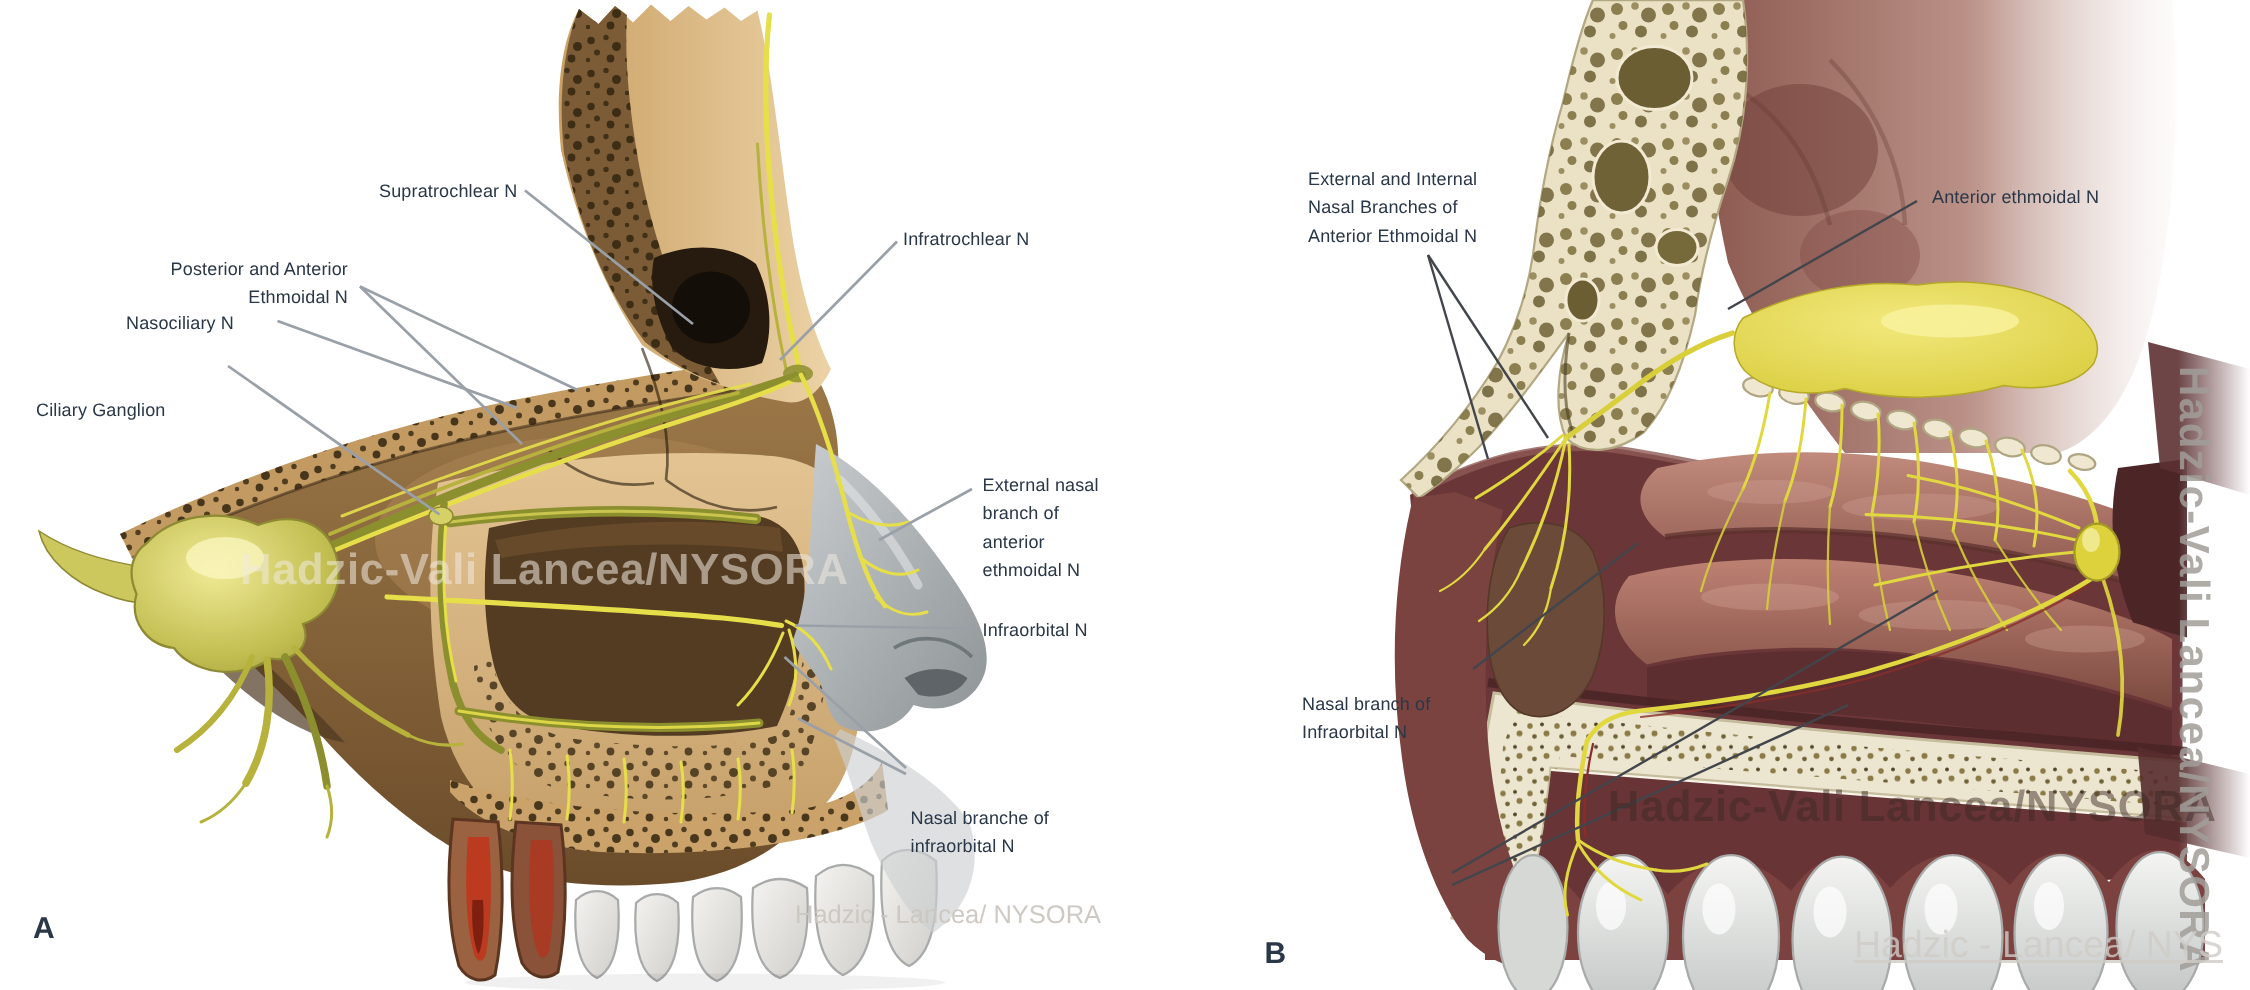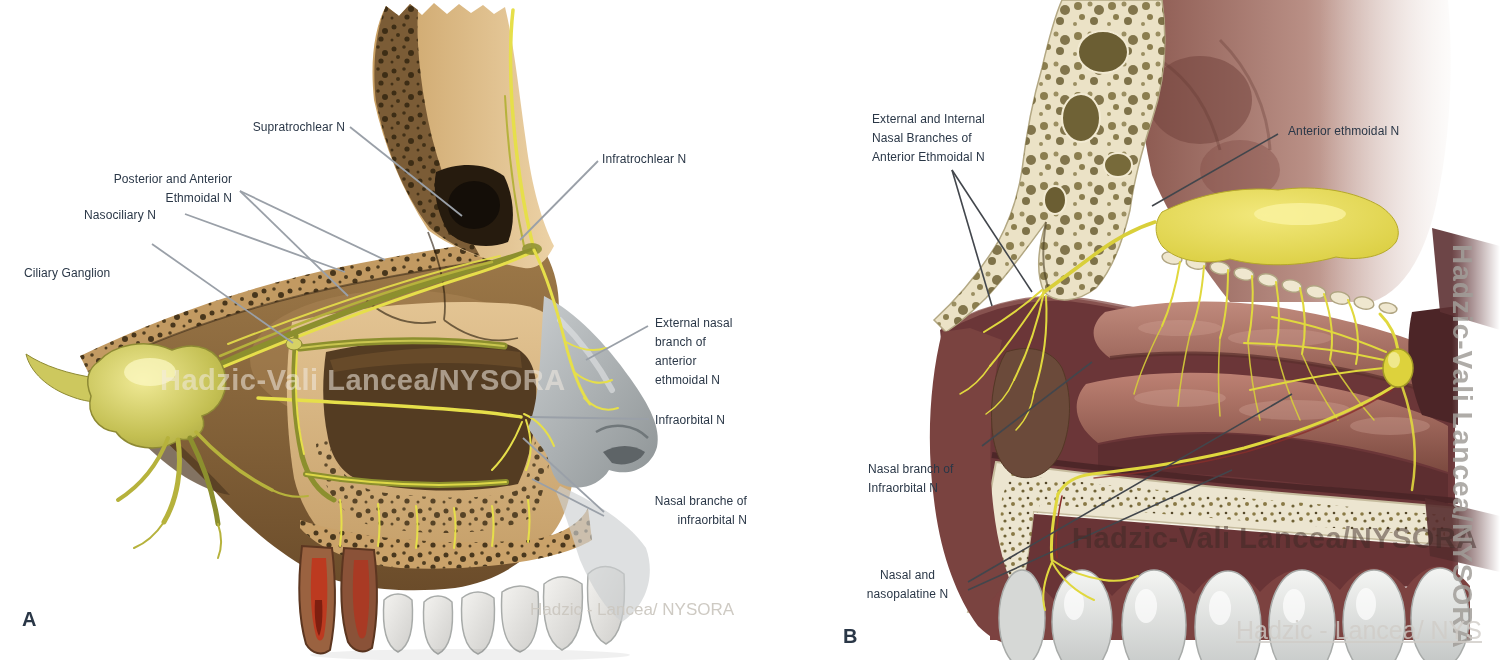--- a/index.html
+++ b/index.html
@@ -219,21 +219,21 @@
     <div class="anno r" style="left:40px;top:157px;width:192px;margin-top:13px;">Posterior and Anterior
 Ethmoidal N</div>
     <div class="anno" style="left:84px;top:206px;">Nasociliary N</div>
     <div class="anno" style="left:24px;top:236px;margin-top:28px;">Ciliary Ganglion</div>
     <div class="anno" style="left:602px;top:150px;">Infratrochlear N</div>
     <div class="anno" style="left:655px;top:314px;width:130px;">External nasal
 branch of
 anterior
 ethmoidal N</div>
     <div class="anno" style="left:655px;top:411px;">Infraorbital N</div>
-    <div class="anno" style="left:607px;top:492px;width:140px;text-align:right;">Nasal branche of
+    <div class="anno" style="left:607px;top:536px;width:140px;">Nasal branche of
 infraorbital N</div>
     <div class="panel-letter" style="left:22px;top:608px;">A</div>
   </div>
 
   <div class="panel" id="panel-b">
     <svg class="art" width="700" height="660" viewBox="0 0 700 660">
       <defs>
         <linearGradient id="gBrain" x1="0" y1="0" x2="1" y2="0">
           <stop offset="0" stop-color="#8a574e"></stop>
             <stop offset=".55" stop-color="#b98f85"></stop>
@@ -464,18 +464,16 @@
     <div class="wm" id="wm-b-center">Hadzic-Vali Lancea/NYSORA</div>
     <div class="wm" id="wm-b-right">Hadzic-Vali Lancea/NYSORA</div>
     <div class="wm" id="wm-b-bottom">Hadzic - Lancea/ NYS</div>
 
     <div class="anno" style="left:72px;top:110px;width:150px;">External and Internal
 Nasal Branches of
 Anterior Ethmoidal N</div>
     <div class="anno" style="left:488px;top:122px;">Anterior ethmoidal N</div>
     <div class="anno" style="left:68px;top:460px;width:118px;">Nasal branch of
 Infraorbital N</div>
-    <div class="anno c" style="left:45px;top:566px;width:125px;">Nasal and
-nasopalatine N</div>
     <div class="panel-letter" style="left:43px;top:625px;">B</div>
   </div>
 
 </div>
 
 </body></html>

